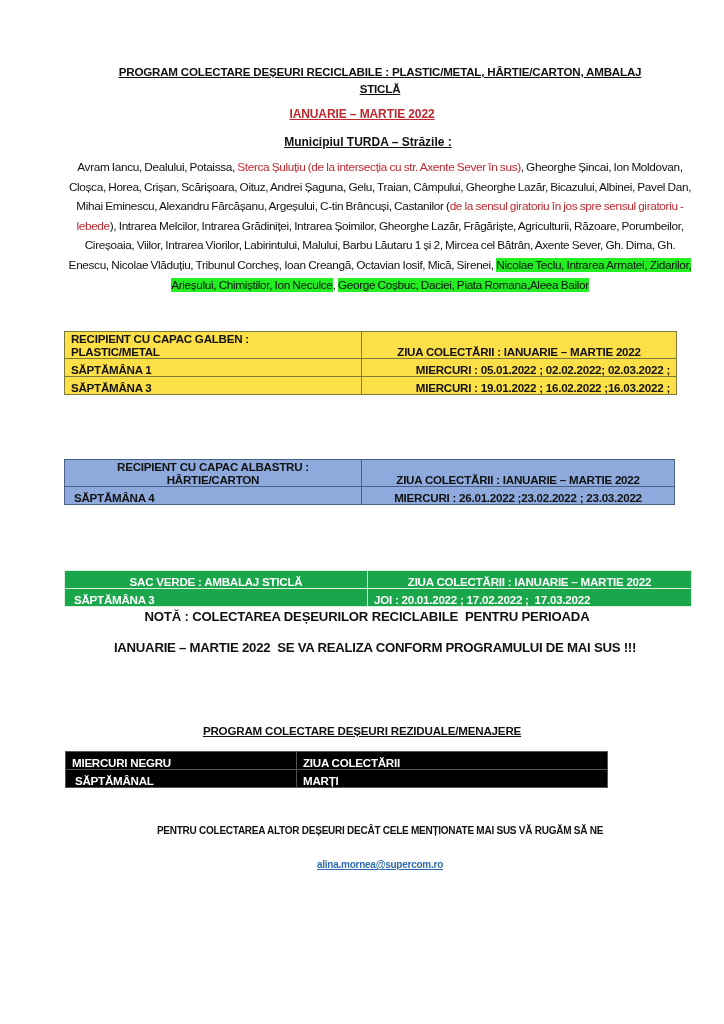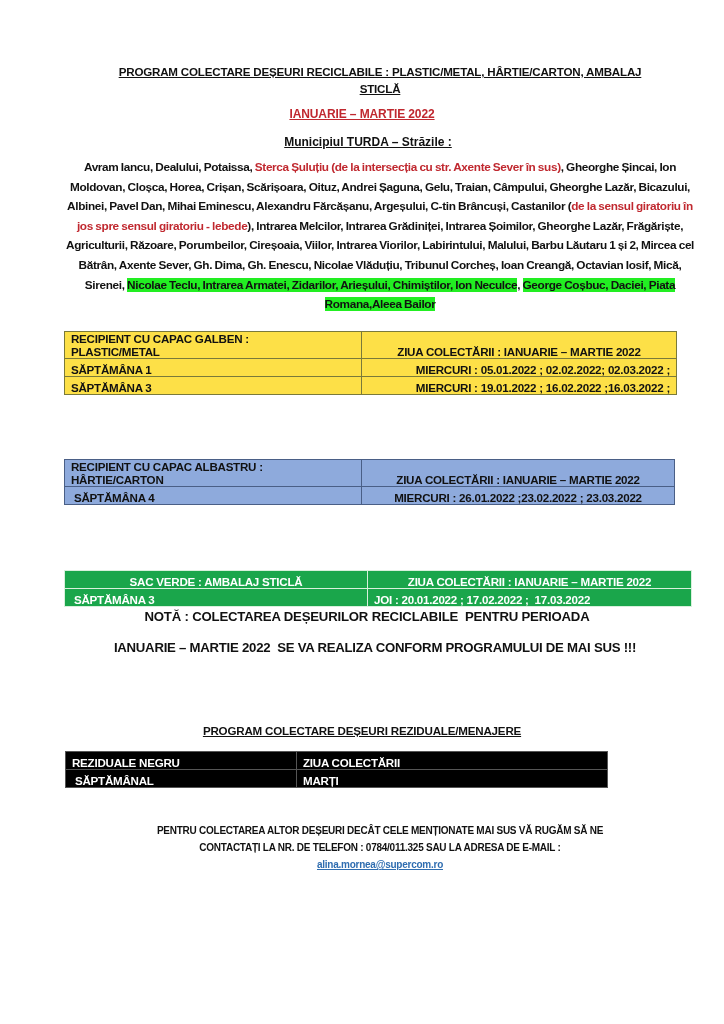--- a/index.html
+++ b/index.html
@@ -18,21 +18,21 @@
     font-weight: bold; font-size: 12px; color: #c0282f; text-decoration: underline;
     letter-spacing: -0.1px;
   }
   .municipal {
     left: 0; width: 724px; top: 135px; text-align: center;
     font-weight: bold; font-size: 12px; text-decoration: underline;
     padding-left: 12px; box-sizing: border-box;
   }
   .streets {
     left: 64px; width: 632px; top: 158px;
-    text-align: center; font-weight: bold; font-size: 11.8px; line-height: 19.6px;
+    text-align: center; font-weight: normal; font-size: 11.8px; line-height: 19.6px;
     letter-spacing: -0.35px; word-spacing: -0.5px;
   }
   .red { color: #c0282f; }
   .hl { background: #22ee22; }
 
   table.sched { border-collapse: collapse; position: absolute; font-weight: bold; font-size: 11.6px; letter-spacing: -0.25px; }
   table.sched td { padding: 0 6px; height: 17px; vertical-align: bottom; white-space: nowrap; }
   .yellow { left: 64px; top: 331px; width: 613px; background: #fde047; }
   .yellow td { border: 1px solid #7a7a3a; }
   .blue { left: 64px; top: 459px; width: 611px; background: #8eaadc; }
@@ -94,21 +94,21 @@
   <tr>
     <td>SĂPTĂMÂNA 3</td>
     <td class="c2r">MIERCURI : 19.01.2022 ; 16.02.2022 ;16.03.2022 ;</td>
   </tr>
 </tbody>
   </table>
 
 <table class="sched blue">
   <tbody>
       <tr>
-    <td style="width:284px;">
+    <td style="width:284px;text-align:center;">
       <span>RECIPIENT CU CAPAC ALBASTRU :</span><br>
       <span>HÂRTIE/CARTON</span>
     </td>
     <td class="c2">ZIUA COLECTĂRII :  IANUARIE – MARTIE 2022</td>
   </tr>
   <tr>
     <td style="white-space:pre;"> SĂPTĂMÂNA 4</td>
     <td class="c2">MIERCURI : 26.01.2022 ;23.02.2022 ; 23.03.2022</td>
   </tr>
 </tbody>
@@ -128,27 +128,27 @@
   </table>
 
 <div class="abs note1" style="white-space:pre;">NOTĂ : COLECTAREA DEȘEURILOR RECICLABILE  PENTRU PERIOADA</div>
 <div class="abs note2" style="white-space:pre;">IANUARIE – MARTIE 2022  SE VA REALIZA CONFORM PROGRAMULUI DE MAI SUS !!!</div>
 
 <div class="abs resid-title">PROGRAM COLECTARE DEȘEURI REZIDUALE/MENAJERE</div>
 
 <table class="sched black">
   <tbody>
       <tr>
-    <td style="width:218px;">REZIDUALE NEGRU</td>
+    <td style="width:218px;">MIERCURI NEGRU</td>
     <td>ZIUA COLECTĂRII</td>
   </tr>
   <tr>
     <td style="white-space:pre;"> SĂPTĂMÂNAL</td>
     <td>MARȚI</td>
   </tr>
 </tbody>
   </table>
 
 <div class="abs contact">
   <span>PENTRU COLECTAREA ALTOR DEȘEURI DECÂT CELE MENȚIONATE MAI SUS VĂ RUGĂM SĂ NE</span><br>
-  <span>CONTACTAȚI LA NR. DE TELEFON : 0784/011.325 SAU LA ADRESA DE E-MAIL :</span><br>
+  <br>
   <a class="email">alina.mornea@supercom.ro</a>
 </div>
 
 </body></html>

